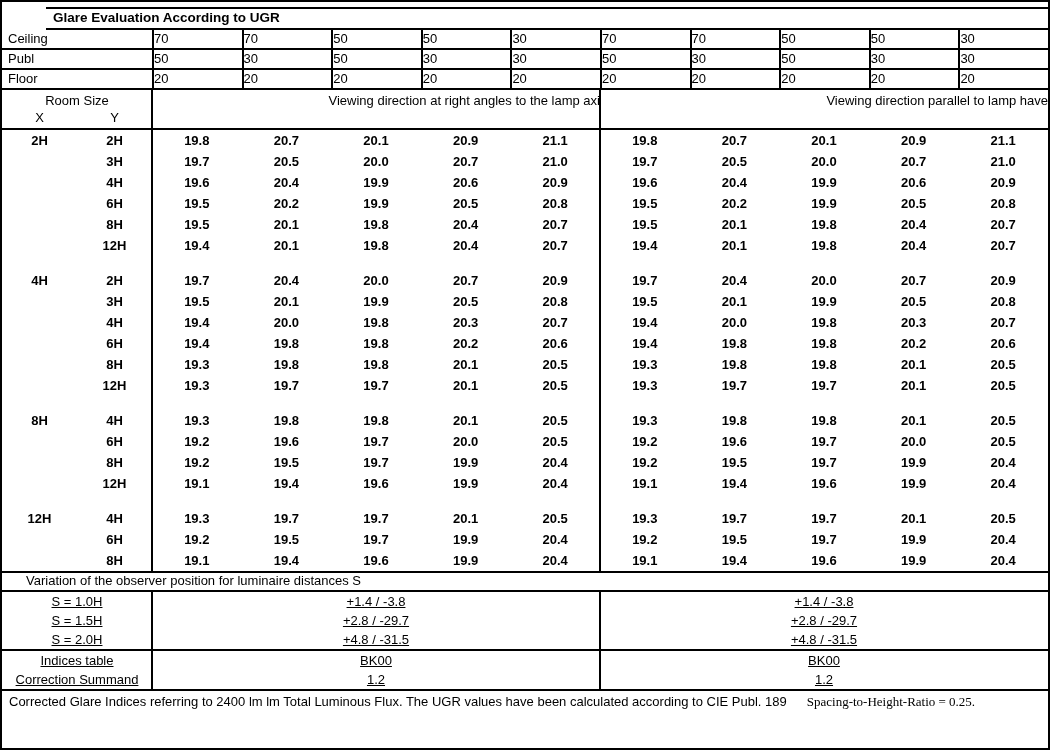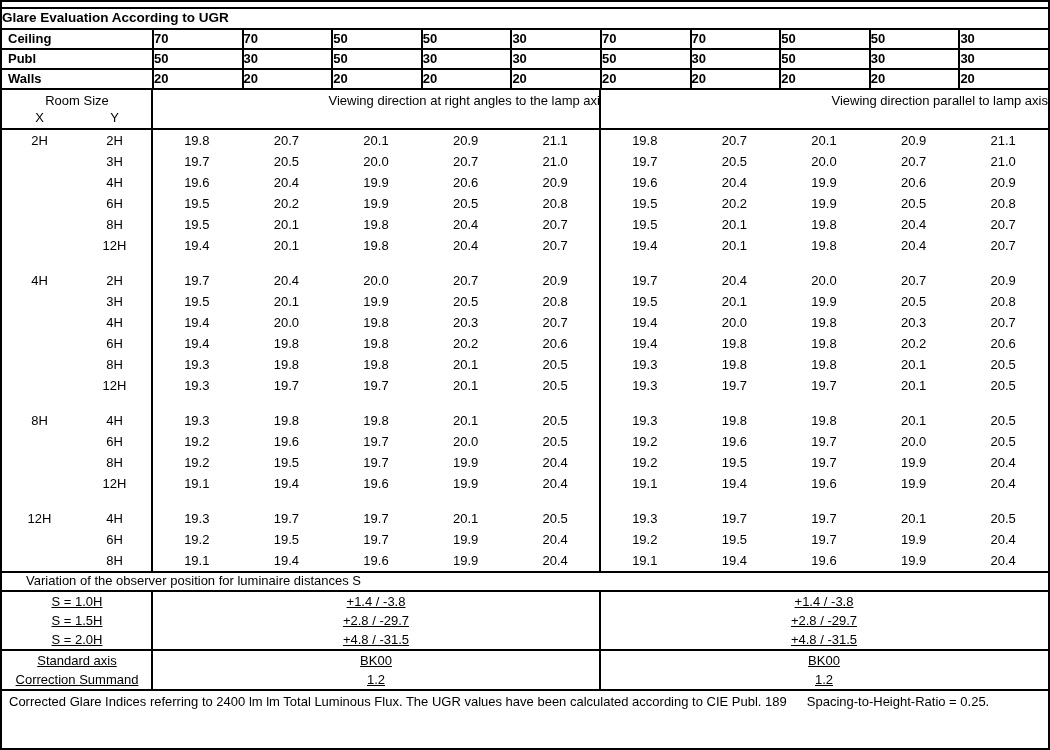--- a/index.html
+++ b/index.html
@@ -8,63 +8,62 @@
     width:1050px; height:750px;
     border:2px solid #000;
     background:#fff;
     font-family:"Liberation Sans", sans-serif;
     font-size:13px; color:#000;
     position:relative; overflow:hidden;
   }
   .title-bar {
     margin-top:5px; height:23px;
     border-top:2px solid #000; border-bottom:2px solid #000;
-    line-height:18px; 
-    font-weight:bold; font-size:13.5px;
+    line-height:18px; padding-left:7px;
+    font-weight:bold; font-size:13.5px;margin-left:44px;
   }
   
   .surfaces-row {
     display:grid; grid-template-columns:150px repeat(10,1fr);
     height:20px;
-    font-weight:bold;
   }
   .surfaces-row > div { border-bottom:2px solid #000; line-height:17px; }
   .surfaces-row > div + div { border-left:2px solid #000; text-align:left; }
   .surfaces-row > div:first-child { padding-left:6px; }
   
   .mid, .s-block { position:relative; }
   .vline { position:absolute; top:0; bottom:0; width:2px; background:#000; }
   .v1 { left:149px; } .v2 { left:597px; }
   .head-row {
     display:grid; grid-template-columns:150px 448px 448px;
     height:40px; border-bottom:2px solid #000;
   }
   .head-room { padding-top:3px; text-align:center; }
   .xy { display:flex; margin-top:2px; }
   .xy span { width:75px; text-align:center; }
   .head-dir { text-align:right; padding-top:3px; }
   .body-row {
     display:grid; grid-template-columns:75px 75px repeat(10,1fr);
-    height:21px; line-height:21px; text-align:center;
+    height:21px; line-height:21px; text-align:center;font-weight:bold;
   }
   .body-row.sec-gap { margin-top:14px; }
   .variation-bar {
     height:21px; border-top:2px solid #000; border-bottom:2px solid #000;
     line-height:16px; padding-left:24px;
   }
   .s-row {
     display:grid; grid-template-columns:150px 448px 448px;
     height:19px; line-height:19px; text-align:center;text-decoration:underline;
   }
   .s-row.thick { border-top:2px solid #000; height:21px; }
   .footer-box {
     border-top:2px solid #000; height:59px;
     padding:3px 7px;
   }
-  .footer-box .ratio { margin-left:20px; }
+  .footer-box .ratio { margin-left:20px;font-family:Liberation Serif, serif; }
 </style>
 </head>
 <body>
 
 <div class="page">
 
   <div class="title-bar">Glare Evaluation According to UGR</div>
 
   <div id="surfaces">
       <div class="surfaces-row">
@@ -87,21 +86,21 @@
         <div>50</div>
         <div>30</div>
         <div>30</div>
         <div>50</div>
         <div>30</div>
         <div>50</div>
         <div>30</div>
         <div>30</div>
       </div>
       <div class="surfaces-row">
-        <div>Walls</div>
+        <div>Floor</div>
         <div>20</div>
         <div>20</div>
         <div>20</div>
         <div>20</div>
         <div>20</div>
         <div>20</div>
         <div>20</div>
         <div>20</div>
         <div>20</div>
         <div>20</div>
@@ -113,21 +112,21 @@
     <div class="vline v2"></div>
     <div class="head-row">
       <div class="head-room">
         <div>Room Size</div>
         <div class="xy">
           <span>X</span>
           <span>Y</span>
         </div>
       </div>
       <div class="head-dir">Viewing direction at right angles to the lamp axi</div>
-      <div class="head-dir">Viewing direction parallel to lamp axis</div>
+      <div class="head-dir">Viewing direction parallel to lamp have</div>
     </div>
     <div id="body-rows">
         <div class="body-row">
           <div>2H</div>
           <div>2H</div>
           <div>19.8</div>
           <div>20.7</div>
           <div>20.1</div>
           <div>20.9</div>
           <div>21.1</div>
@@ -407,21 +406,21 @@
           <div>S = 1.5H</div>
           <div>+2.8 / -29.7</div>
           <div>+2.8 / -29.7</div>
         </div>
         <div class="s-row">
           <div>S = 2.0H</div>
           <div>+4.8 / -31.5</div>
           <div>+4.8 / -31.5</div>
         </div>
         <div class="s-row thick">
-          <div>Standard axis</div>
+          <div>Indices table</div>
           <div>BK00</div>
           <div>BK00</div>
         </div>
         <div class="s-row">
           <div>Correction Summand</div>
           <div>1.2</div>
           <div>1.2</div>
         </div>
       </div>
   </div>

